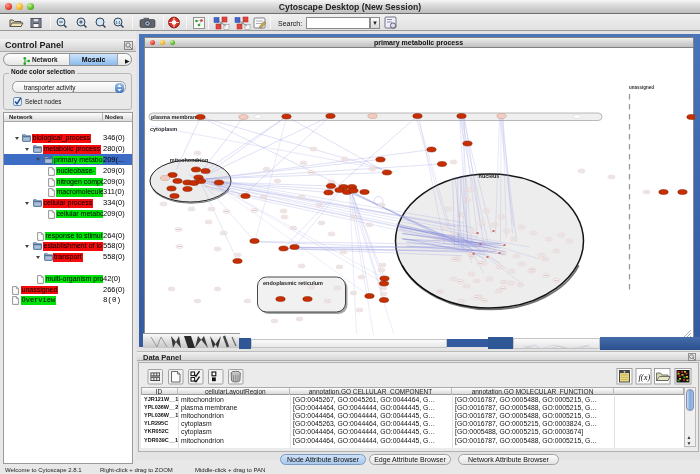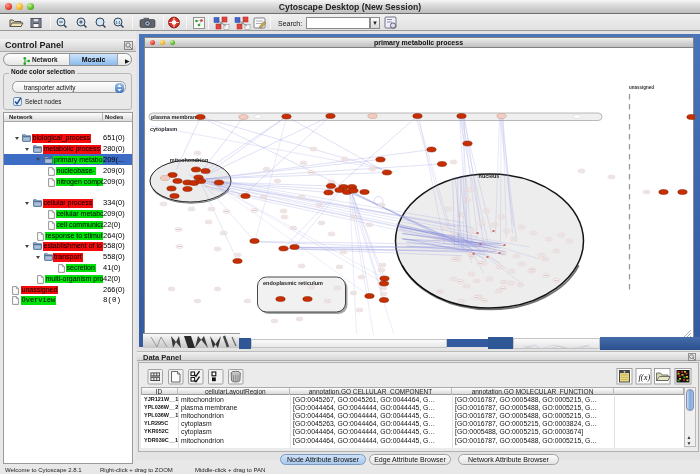--- a/index.html
+++ b/index.html
@@ -181,21 +181,21 @@
         <div class="trow" style="top:10.8px;">
           <div class="arr" style="left:10.5px"></div>
           <div class="abs" style="left:18px;top:1.5px">
             <svg width="9" height="8" viewBox="0 0 9 8">
               <path d="M0.5 2 L0.5 0.8 L3.4 0.8 L4.2 1.8 L8.5 1.8 L8.5 2.6 L0.5 2.6 Z" fill="#9cb6d0" stroke="#46638a" stroke-width="0.8"></path>
               <rect x="0.5" y="2.6" width="8" height="4.8" rx="0.6" fill="#87a3c2" stroke="#46638a" stroke-width="0.8"></rect>
               <rect x="1.4" y="3.6" width="6.2" height="3" fill="#a9c0d8"></rect>
             </svg>
           </div>
           <div class="lab red" style="left:27.5px;max-width:71.5px">biological_process</div>
-          <div class="cnt">651(0)</div>
+          <div class="cnt">346(0)</div>
         </div>
         <div class="trow" style="top:21.6px;">
           <div class="arr" style="left:21px"></div>
           <div class="abs" style="left:29px;top:1.5px">
             <svg width="9" height="8" viewBox="0 0 9 8">
               <path d="M0.5 2 L0.5 0.8 L3.4 0.8 L4.2 1.8 L8.5 1.8 L8.5 2.6 L0.5 2.6 Z" fill="#9cb6d0" stroke="#46638a" stroke-width="0.8"></path>
               <rect x="0.5" y="2.6" width="8" height="4.8" rx="0.6" fill="#87a3c2" stroke="#46638a" stroke-width="0.8"></rect>
               <rect x="1.4" y="3.6" width="6.2" height="3" fill="#a9c0d8"></rect>
             </svg>
           </div>
@@ -227,20 +227,30 @@
         <div class="trow" style="top:54.0px;">
           <div class="abs" style="left:43.5px;top:1.5px">
             <svg width="7" height="9" viewBox="0 0 7 9">
               <path d="M0.6 8.4 L0.6 0.6 L4.4 0.6 L6.4 2.6 L6.4 8.4 Z" fill="#fdfdfd" stroke="#8a8a8a" stroke-width="0.9"></path>
               <path d="M4.4 0.6 L4.4 2.6 L6.4 2.6" fill="none" stroke="#8a8a8a" stroke-width="0.7"></path>
             </svg>
           </div>
           <div class="lab green" style="left:51.5px;max-width:47.5px">nitrogen compo</div>
           <div class="cnt">209(0)</div>
         </div>
+        <div class="trow" style="top:64.8px;">
+          <div class="abs" style="left:43.5px;top:1.5px">
+            <svg width="7" height="9" viewBox="0 0 7 9">
+              <path d="M0.6 8.4 L0.6 0.6 L4.4 0.6 L6.4 2.6 L6.4 8.4 Z" fill="#fdfdfd" stroke="#8a8a8a" stroke-width="0.9"></path>
+              <path d="M4.4 0.6 L4.4 2.6 L6.4 2.6" fill="none" stroke="#8a8a8a" stroke-width="0.7"></path>
+            </svg>
+          </div>
+          <div class="lab green" style="left:51.5px;max-width:47.5px">macromolecule</div>
+          <div class="cnt">311(0)</div>
+        </div>
         <div class="trow" style="top:75.6px;">
           <div class="arr" style="left:21px"></div>
           <div class="abs" style="left:29px;top:1.5px">
             <svg width="9" height="8" viewBox="0 0 9 8">
               <path d="M0.5 2 L0.5 0.8 L3.4 0.8 L4.2 1.8 L8.5 1.8 L8.5 2.6 L0.5 2.6 Z" fill="#9cb6d0" stroke="#46638a" stroke-width="0.8"></path>
               <rect x="0.5" y="2.6" width="8" height="4.8" rx="0.6" fill="#87a3c2" stroke="#46638a" stroke-width="0.8"></rect>
               <rect x="1.4" y="3.6" width="6.2" height="3" fill="#a9c0d8"></rect>
             </svg>
           </div>
           <div class="lab red" style="left:38.5px;max-width:60.5px">cellular process</div>
@@ -249,30 +259,20 @@
         <div class="trow" style="top:86.4px;">
           <div class="abs" style="left:43.5px;top:1.5px">
             <svg width="7" height="9" viewBox="0 0 7 9">
               <path d="M0.6 8.4 L0.6 0.6 L4.4 0.6 L6.4 2.6 L6.4 8.4 Z" fill="#fdfdfd" stroke="#8a8a8a" stroke-width="0.9"></path>
               <path d="M4.4 0.6 L4.4 2.6 L6.4 2.6" fill="none" stroke="#8a8a8a" stroke-width="0.7"></path>
             </svg>
           </div>
           <div class="lab green" style="left:51.5px;max-width:47.5px">cellular metabo</div>
           <div class="cnt">209(0)</div>
         </div>
-        <div class="trow" style="top:97.2px;">
-          <div class="abs" style="left:43.5px;top:1.5px">
-            <svg width="7" height="9" viewBox="0 0 7 9">
-              <path d="M0.6 8.4 L0.6 0.6 L4.4 0.6 L6.4 2.6 L6.4 8.4 Z" fill="#fdfdfd" stroke="#8a8a8a" stroke-width="0.9"></path>
-              <path d="M4.4 0.6 L4.4 2.6 L6.4 2.6" fill="none" stroke="#8a8a8a" stroke-width="0.7"></path>
-            </svg>
-          </div>
-          <div class="lab green" style="left:51.5px;max-width:47.5px">cell communicat</div>
-          <div class="cnt">22(0)</div>
-        </div>
         <div class="trow" style="top:108.0px;">
           <div class="abs" style="left:32.5px;top:1.5px">
             <svg width="7" height="9" viewBox="0 0 7 9">
               <path d="M0.6 8.4 L0.6 0.6 L4.4 0.6 L6.4 2.6 L6.4 8.4 Z" fill="#fdfdfd" stroke="#8a8a8a" stroke-width="0.9"></path>
               <path d="M4.4 0.6 L4.4 2.6 L6.4 2.6" fill="none" stroke="#8a8a8a" stroke-width="0.7"></path>
             </svg>
           </div>
           <div class="lab green" style="left:40.5px;max-width:58.5px">response to stimul</div>
           <div class="cnt">264(0)</div>
         </div>
@@ -292,30 +292,20 @@
           <div class="arr" style="left:32px"></div>
           <div class="abs" style="left:40px;top:1.5px">
             <svg width="9" height="8" viewBox="0 0 9 8">
               <path d="M0.5 2 L0.5 0.8 L3.4 0.8 L4.2 1.8 L8.5 1.8 L8.5 2.6 L0.5 2.6 Z" fill="#9cb6d0" stroke="#46638a" stroke-width="0.8"></path>
               <rect x="0.5" y="2.6" width="8" height="4.8" rx="0.6" fill="#87a3c2" stroke="#46638a" stroke-width="0.8"></rect>
               <rect x="1.4" y="3.6" width="6.2" height="3" fill="#a9c0d8"></rect>
             </svg>
           </div>
           <div class="lab red" style="left:49px;max-width:50px">transport</div>
           <div class="cnt">558(0)</div>
-        </div>
-        <div class="trow" style="top:140.4px;">
-          <div class="abs" style="left:53.5px;top:1.5px">
-            <svg width="7" height="9" viewBox="0 0 7 9">
-              <path d="M0.6 8.4 L0.6 0.6 L4.4 0.6 L6.4 2.6 L6.4 8.4 Z" fill="#fdfdfd" stroke="#8a8a8a" stroke-width="0.9"></path>
-              <path d="M4.4 0.6 L4.4 2.6 L6.4 2.6" fill="none" stroke="#8a8a8a" stroke-width="0.7"></path>
-            </svg>
-          </div>
-          <div class="lab green" style="left:61.5px;max-width:37.5px">secretion</div>
-          <div class="cnt">41(0)</div>
         </div>
         <div class="trow" style="top:151.2px;">
           <div class="abs" style="left:32.5px;top:1.5px">
             <svg width="7" height="9" viewBox="0 0 7 9">
               <path d="M0.6 8.4 L0.6 0.6 L4.4 0.6 L6.4 2.6 L6.4 8.4 Z" fill="#fdfdfd" stroke="#8a8a8a" stroke-width="0.9"></path>
               <path d="M4.4 0.6 L4.4 2.6 L6.4 2.6" fill="none" stroke="#8a8a8a" stroke-width="0.7"></path>
             </svg>
           </div>
           <div class="lab green" style="left:40.5px;max-width:58.5px">multi-organism pro</div>
           <div class="cnt">42(0)</div>

